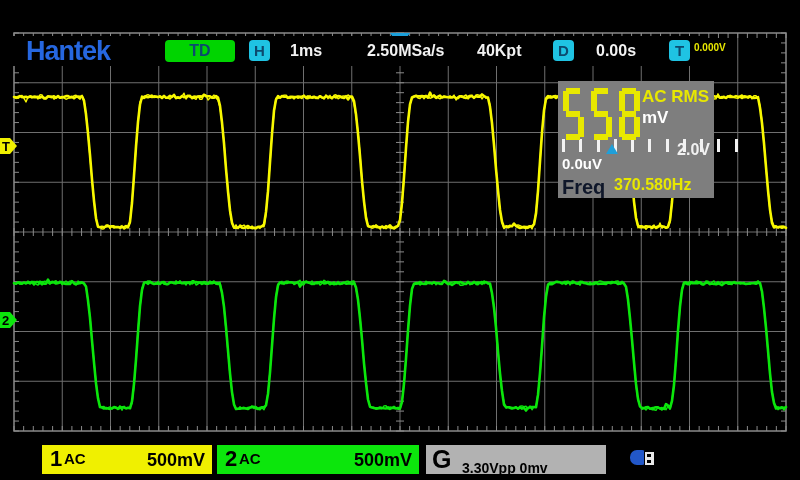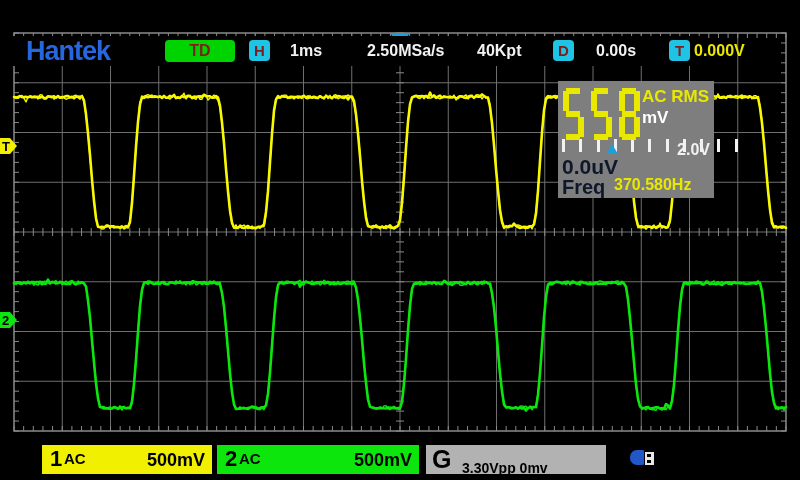--- a/index.html
+++ b/index.html
@@ -2,34 +2,34 @@
 <html><head>
 <meta charset="utf-8">
 <style>
   html,body{margin:0;padding:0;background:#000;}
   body{width:800px;height:480px;position:relative;overflow:hidden;
        font-family:"Liberation Sans",sans-serif;-webkit-font-smoothing:none;}
   .abs{position:absolute;}
   
   #topbar{left:0;top:8px;width:703px;height:30px;background:#000;z-index:30;margin-top:28px;}
   .logo{left:26px;top:0px;font-size:27px;font-weight:bold;letter-spacing:-1px;color:#2667e0;}
-  .badge{border-radius:4px;color:#7f1d1d;font-weight:bold;text-align:center;}
+  .badge{border-radius:4px;color:#0c4a6e;font-weight:bold;text-align:center;}
   .tstat{left:165px;top:4px;width:70px;height:22px;background:#00d400;font-size:16px;line-height:22px;}
   .sq{width:21px;height:21px;background:#1fc3e3;font-size:15px;line-height:21px;top:4px;}
   .wlab{color:#f2f2f2;font-weight:bold;font-size:16px;top:6px;}
-  .ylab{color:#e8e800;font-weight:bold;font-size:16px;top:6px;}
+  .ylab{color:#e8e800;font-weight:bold;font-size:10px;top:6px;}
   
   #measure{left:558px;top:81px;width:156px;height:117px;background:#7e7e7e;z-index:20;}
   .mtype{left:84px;top:6px;font-size:17px;font-weight:bold;color:#e8e800;}
   .munit{left:84px;top:27px;font-size:17px;font-weight:bold;color:#ffffff;}
   #mticks{left:4px;top:58px;width:178px;height:15px;}
   .mtick{position:absolute;top:0;width:3px;height:13px;background:#f2f2f2;}
   .mmark{position:absolute;top:5px;width:0;height:0;border-left:6px solid transparent;
          border-right:6px solid transparent;border-bottom:10px solid #1f9fd9;}
-  .mmin{left:4px;top:74px;font-size:21px;font-weight:bold;color:#0f172a;}
+  .mmin{left:4px;top:74px;font-size:15px;font-weight:bold;color:#ffffff;}
   .mmax{right:4px;top:60px;font-size:16px;font-weight:bold;color:#f2f2f2;}
   .mfreql{left:4px;top:95px;font-size:20px;font-weight:bold;color:#0f172a;}
   .mfreqv{left:56px;top:95px;font-size:16px;font-weight:bold;color:#e8e800;}
   
   #botbar{left:0;top:443px;width:800px;height:37px;background:#000;z-index:30;}
   .chbox{top:2px;height:29px;color:#000;}
   .chnum{position:absolute;left:8px;top:1px;font-size:22px;font-weight:bold;}
   .chcpl{position:absolute;left:22px;top:5px;font-size:15px;font-weight:bold;}
   .chscale{position:absolute;right:7px;top:5px;font-size:18px;font-weight:bold;}
   #gbox{left:426px;top:2px;width:180px;height:29px;background:#b2b2b2;color:#000;}

